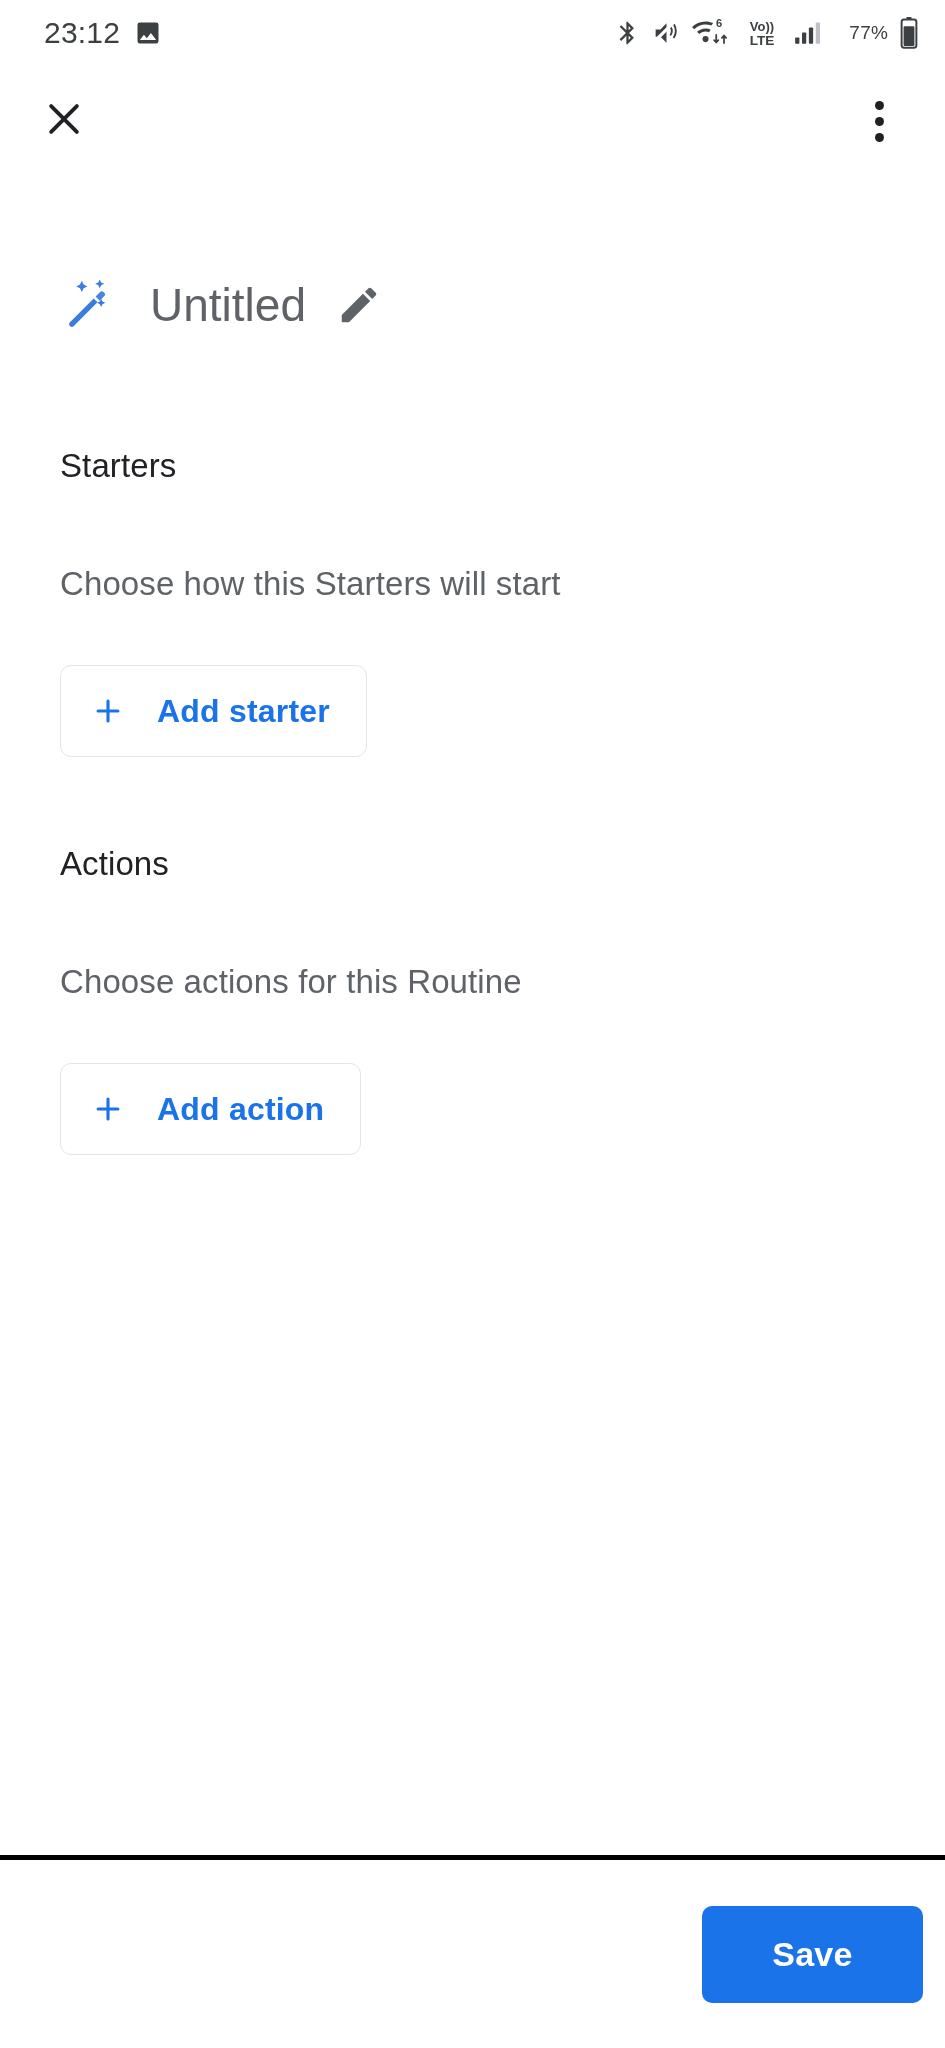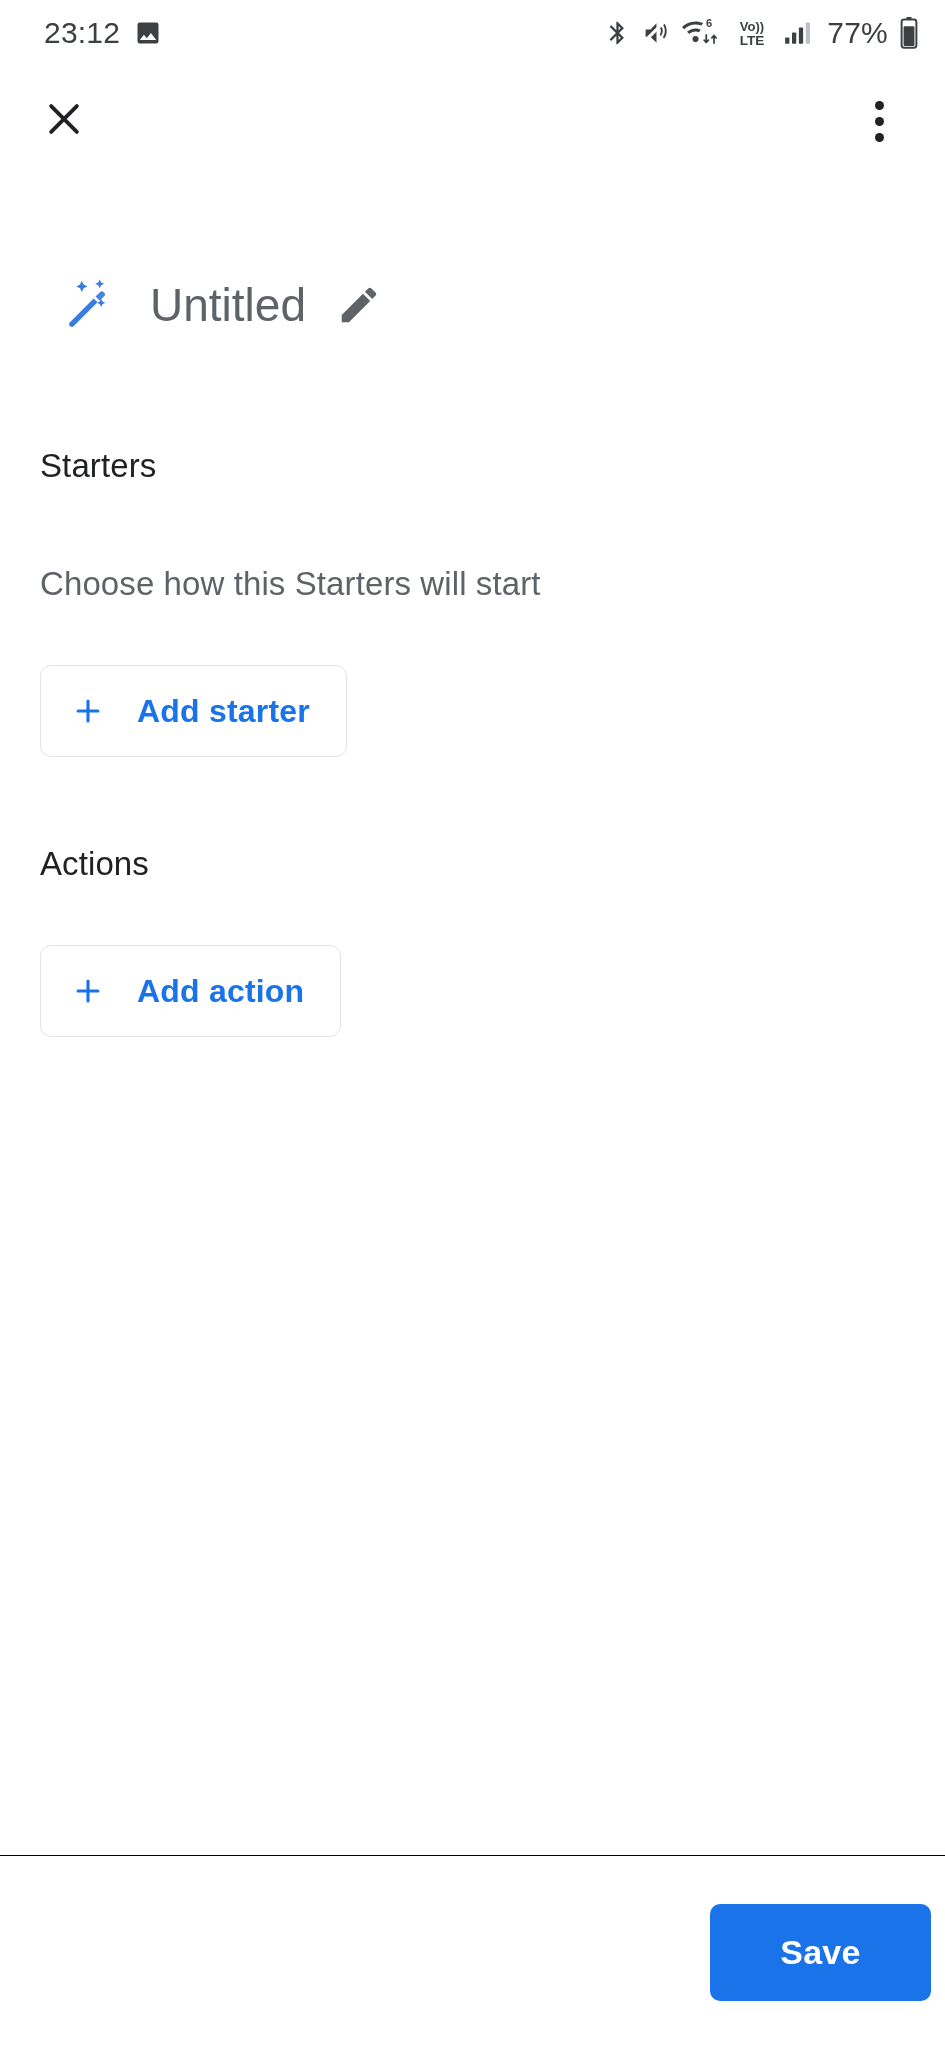--- a/index.html
+++ b/index.html
@@ -21,21 +21,21 @@
     position:absolute; top:0; left:0;
     width:945px; height:66px;
     display:flex; align-items:center;
     padding:0 26px 0 44px;
     color:#3c4043;
   }
   .sb-left { display:flex; align-items:center; gap:14px; }
   .sb-clock { font-size:30px; font-weight:400; letter-spacing:0.2px; color:#3c4043; }
   .sb-right { margin-left:auto; display:flex; align-items:center; gap:11px; }
   .sb-ico { display:flex; align-items:flex-end; }
-  .sb-batt-pct { font-size:30px; font-weight:400; color:#3c4043; letter-spacing:0.2px; margin-left:4px;}
+  .sb-batt-pct { font-size:19px; font-weight:400; color:#3c4043; letter-spacing:0.2px; margin-left:16px;}
 
   
   .appbar {
     position:absolute; top:66px; left:0;
     width:945px; height:110px;
     display:flex; align-items:center;
     padding:0 30px 0 28px;
   }
   .appbar-btn {
     width:72px; height:72px;
@@ -62,21 +62,21 @@
   .title-text {
     font-size:46px;
     color:#5f6368;
     font-weight:400;
     letter-spacing:0px;
     margin-left:26px;
     line-height:1;
   }
   .edit-icon { width:46px; height:46px; margin-left:26px; flex:0 0 auto; cursor:pointer; }
 
-  .section { padding-left:40px; }
+  .section { padding-left:60px; }
   .section-title {
     font-size:33px;
     color:#202124;
     font-weight:400;
     letter-spacing:0.1px;
   }
   .section-sub {
     font-size:33px;
     color:#5f6368;
     font-weight:400;
@@ -109,23 +109,23 @@
   .sp-starters-btn   { margin-top:62px; }
   .sp-actions-title  { margin-top:88px; }
   .sp-actions-sub    { margin-top:80px; }
   .sp-actions-btn    { margin-top:62px; }
 
   
   .bottombar {
     position:absolute; left:0; bottom:0;
     width:945px; height:193px;
     background:#ffffff;
-    border-top:1px solid #000000;
+    border-top:5px solid #000000;
     display:flex; align-items:center; justify-content:flex-end;
-    padding-right:14px;
+    padding-right:22px;
   }
   .save-btn {
     display:flex; align-items:center; justify-content:center;
     min-width:221px; height:97px;
     background:#1a73e8;
     border:none; border-radius:10px;
     color:#ffffff;
     font-family:"Liberation Sans", sans-serif;
     font-size:34px;
     font-weight:700;
@@ -253,20 +253,21 @@
               <path d="M12 5v14M5 12h14"></path>
             </svg>
           </span>
           <span class="lbl">Add starter</span>
         </div>
       </div>
     </div>
 
     <div class="section">
       <div class="section-title sp-actions-title">Actions</div>
+      <div class="section-sub sp-actions-sub">Choose actions for this Routine</div>
       <div class="sp-actions-btn">
         <div class="outline-btn">
           <span class="plus">
             <svg width="34" height="34" viewBox="0 0 24 24" fill="none" stroke="#1a73e8" stroke-width="2.2" stroke-linecap="round">
               <path d="M12 5v14M5 12h14"></path>
             </svg>
           </span>
           <span class="lbl">Add action</span>
         </div>
       </div>

